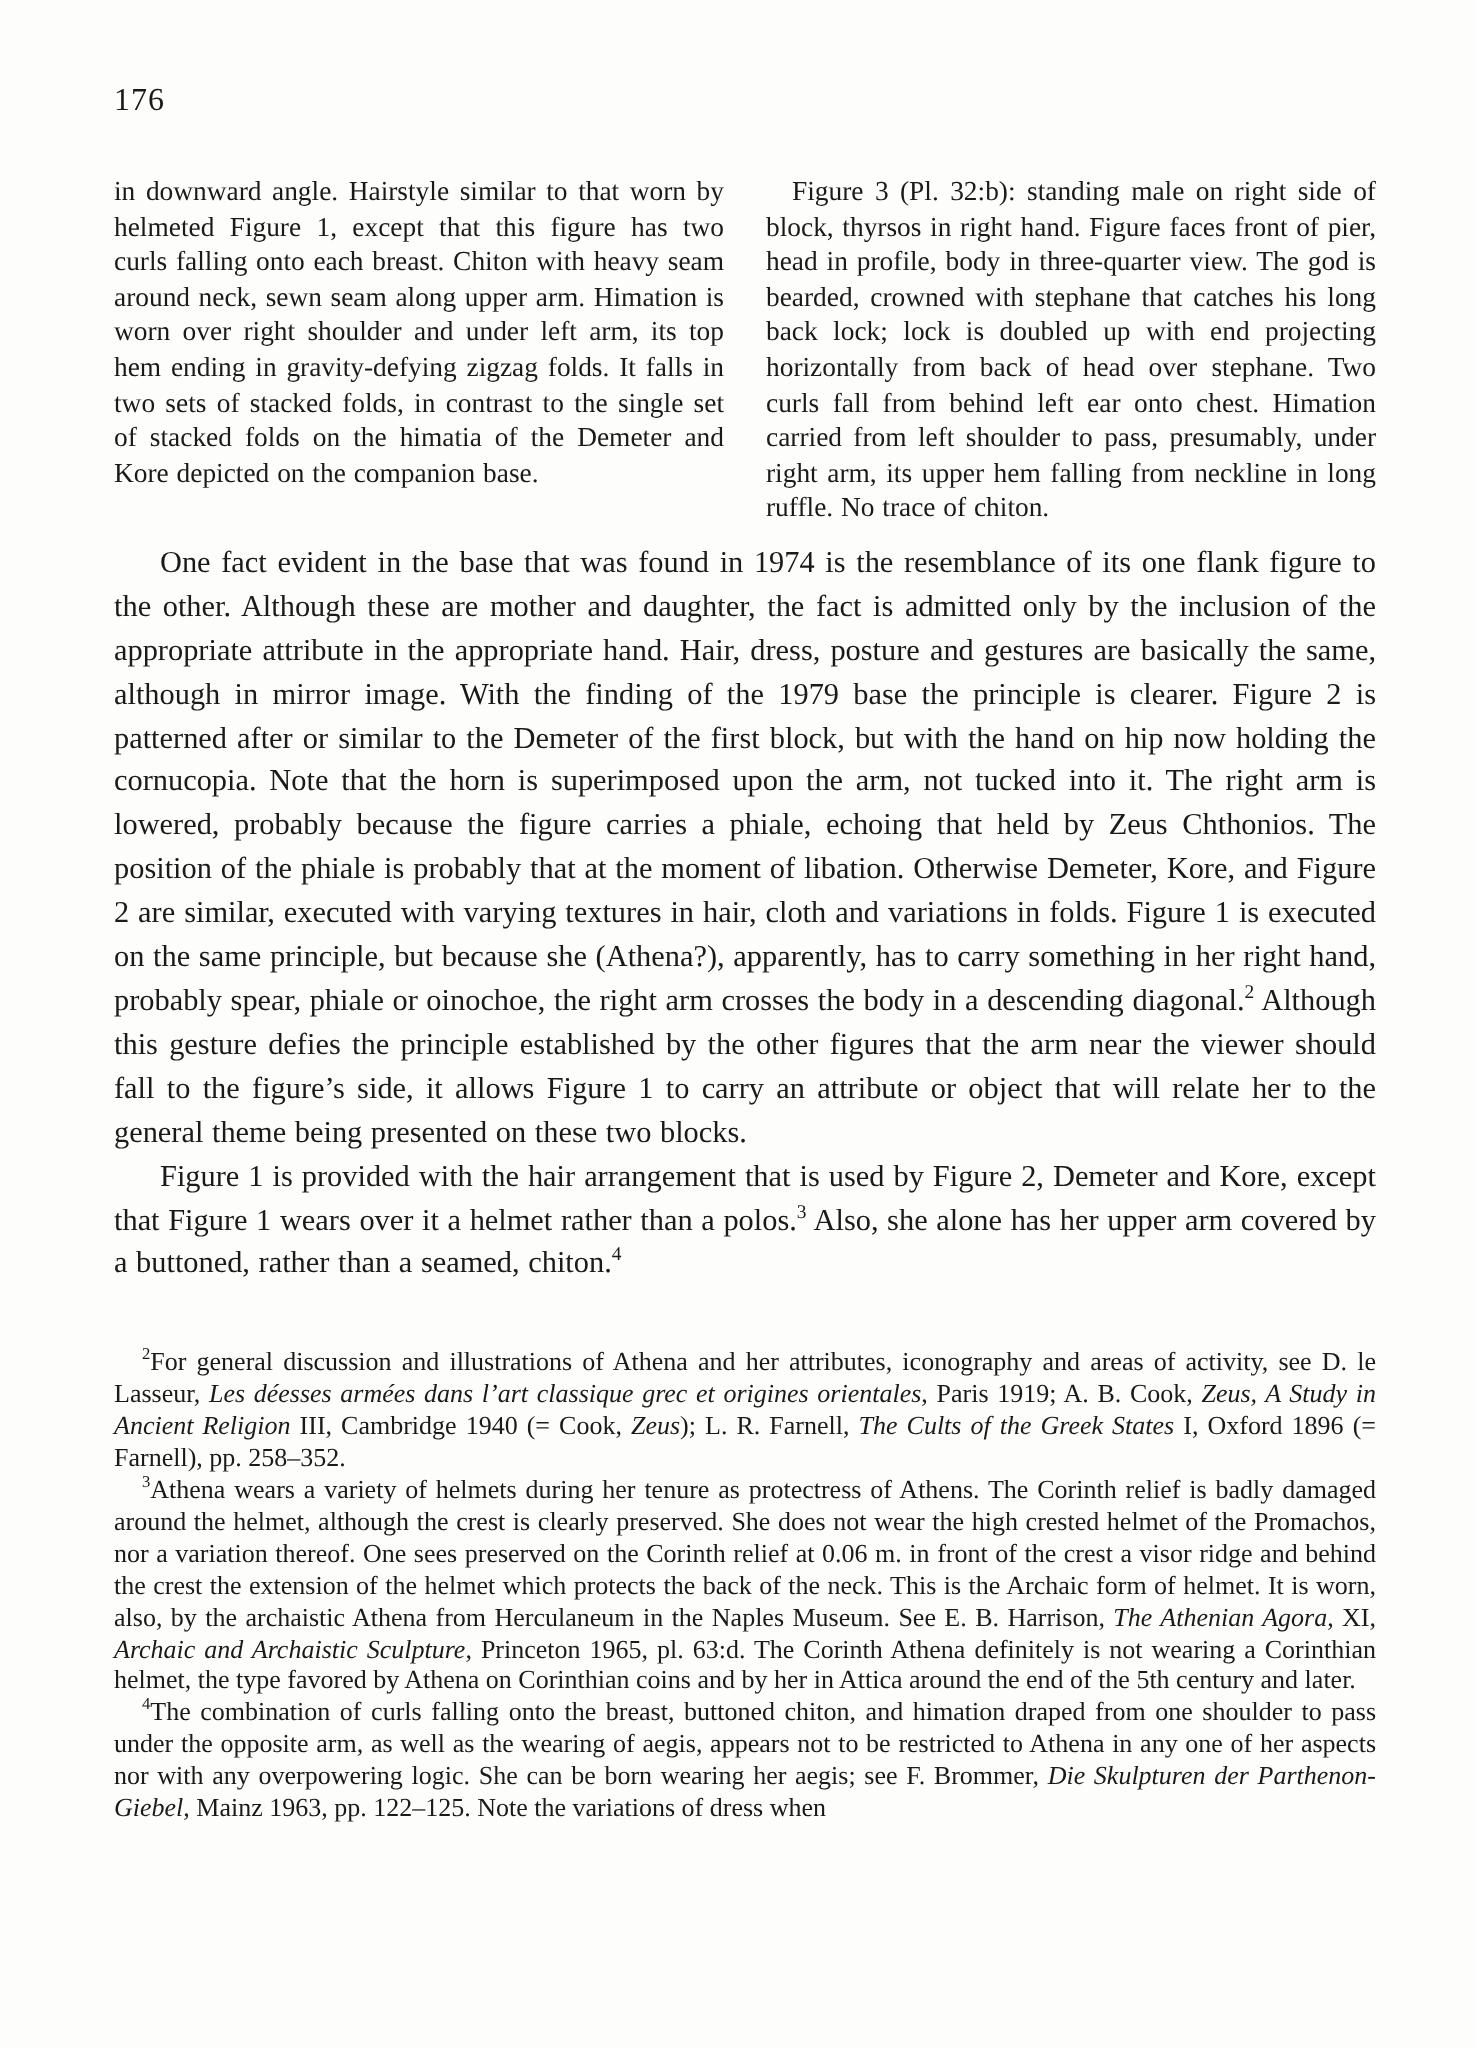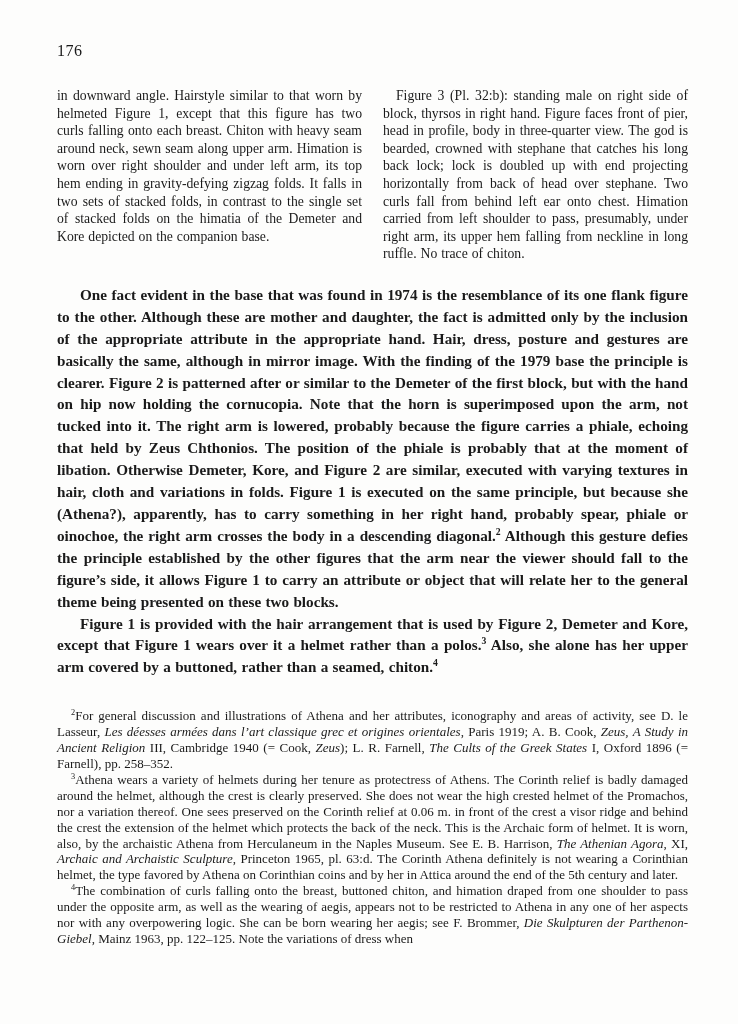--- a/index.html
+++ b/index.html
@@ -35,26 +35,25 @@
   .col {
     flex: 1 1 0;
     margin: 0;
     font-size: 13.7px;
     line-height: 17.6px;
     text-align: justify;
     word-spacing: 0.5px;
   }
   .col.right { text-indent: 13px; }
   .bodytext {
-    margin-top: 21px;
+    margin-top: 8px;
     font-size: 15.2px;
     line-height: 21.9px;
     text-align: justify;
     word-spacing: 0.5px;
-    font-weight: bold;
   }
   .bodytext p { margin: 0; text-indent: 23px; }
   .footnotes {
     margin-top: 30px;
     font-size: 13px;
     line-height: 15.9px;
     text-align: justify;
   }
   .footnotes p { margin: 0; text-indent: 14px; }
   sup {

